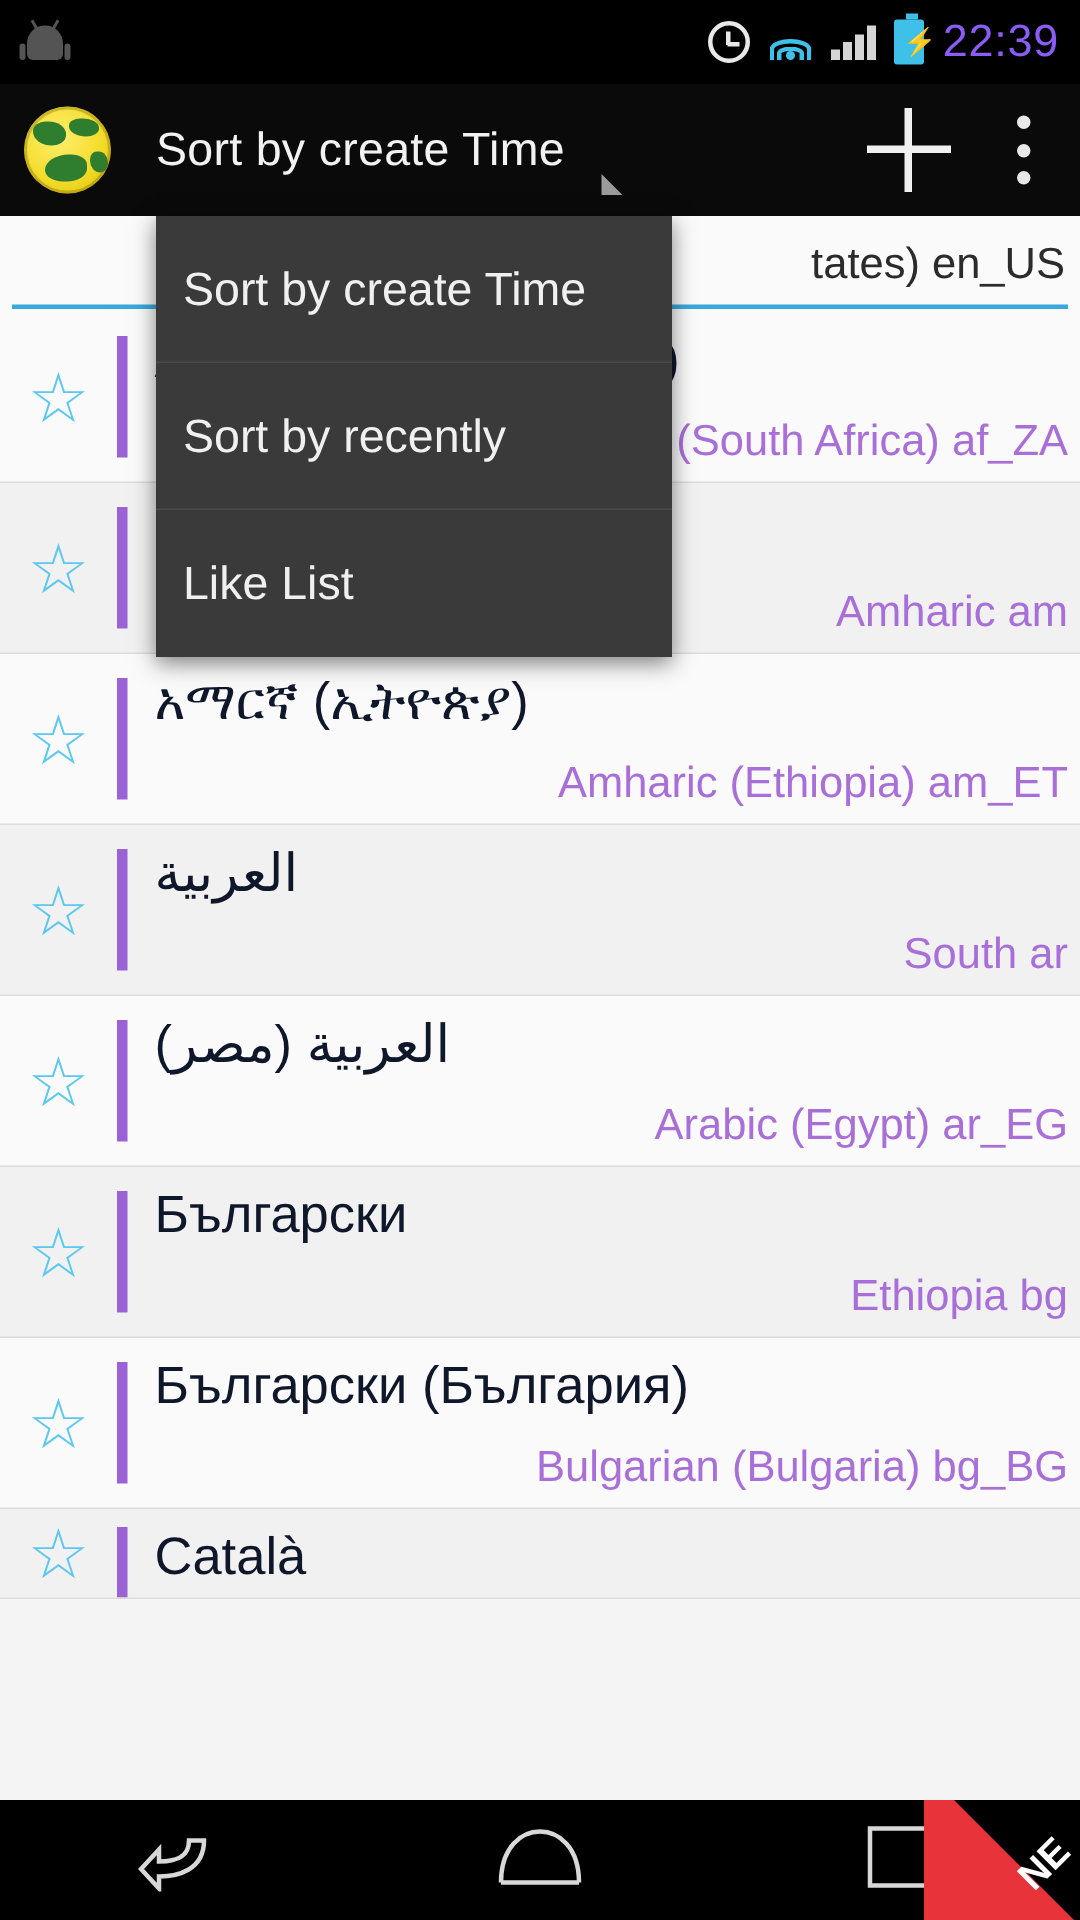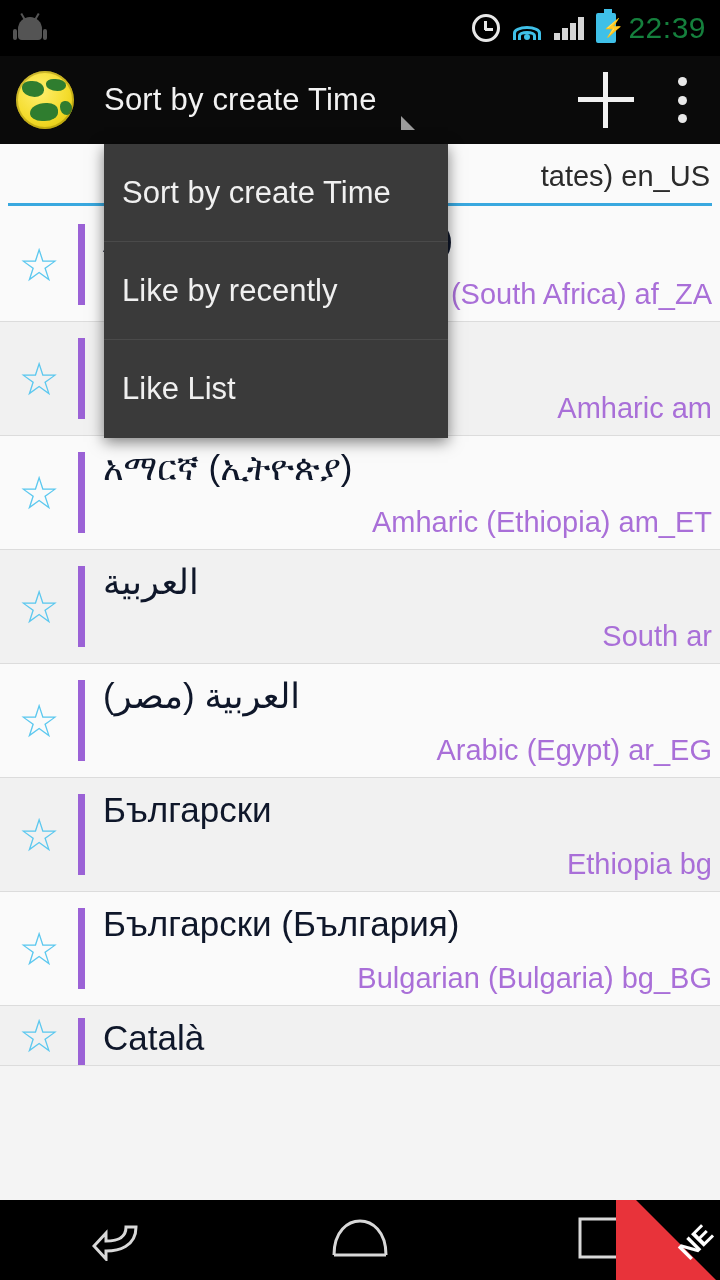--- a/index.html
+++ b/index.html
@@ -66,21 +66,21 @@
     width: 20px; height: 30px; border: 3px solid #3fc0e8; border-radius: 2px; position: relative;
     background: #3fc0e8;
   }
   .battery-icon::before {
     content:""; position:absolute; top: -7px; left: 5px; width: 8px; height: 4px; background: #3fc0e8;
   }
   .battery-icon .bolt {
     position:absolute; left: 3px; top: 3px; width: 8px; height: 18px; color: #000;
     font-size: 18px; line-height: 18px;
   }
-  .sb-time { color: #15803d; font-size: 30px; letter-spacing: .5px; }
+  .sb-time { color: #8b5cf6; font-size: 30px; letter-spacing: .5px; }
 
   
   .actionbar {
     position: absolute; top: 56px; left: 0; width: 720px; height: 88px;
     background: #0a0a0a; display: flex; align-items: center; padding: 0 16px;
   }
   .app-icon {
     width: 58px; height: 58px; border-radius: 50%;
     background: radial-gradient(circle at 40% 35%, #ffef70 0%, #f4dc2c 55%, #d9c000 100%);
     position: relative; overflow: hidden; flex: none;
@@ -320,21 +320,21 @@
       </div>
     </div>
 
   </div>
 
   <div class="menu">
     <div class="menu-item">
       <span>Sort by create Time</span>
     </div>
     <div class="menu-item">
-      <span>Like by recently</span>
+      <span>Sort by recently</span>
     </div>
     <div class="menu-item">
       <span>Like List</span>
     </div>
   </div>
 
   <div class="navbar">
     <div class="nav-btn">
       <span>
         <svg width="56" height="46" viewBox="0 0 56 46">

